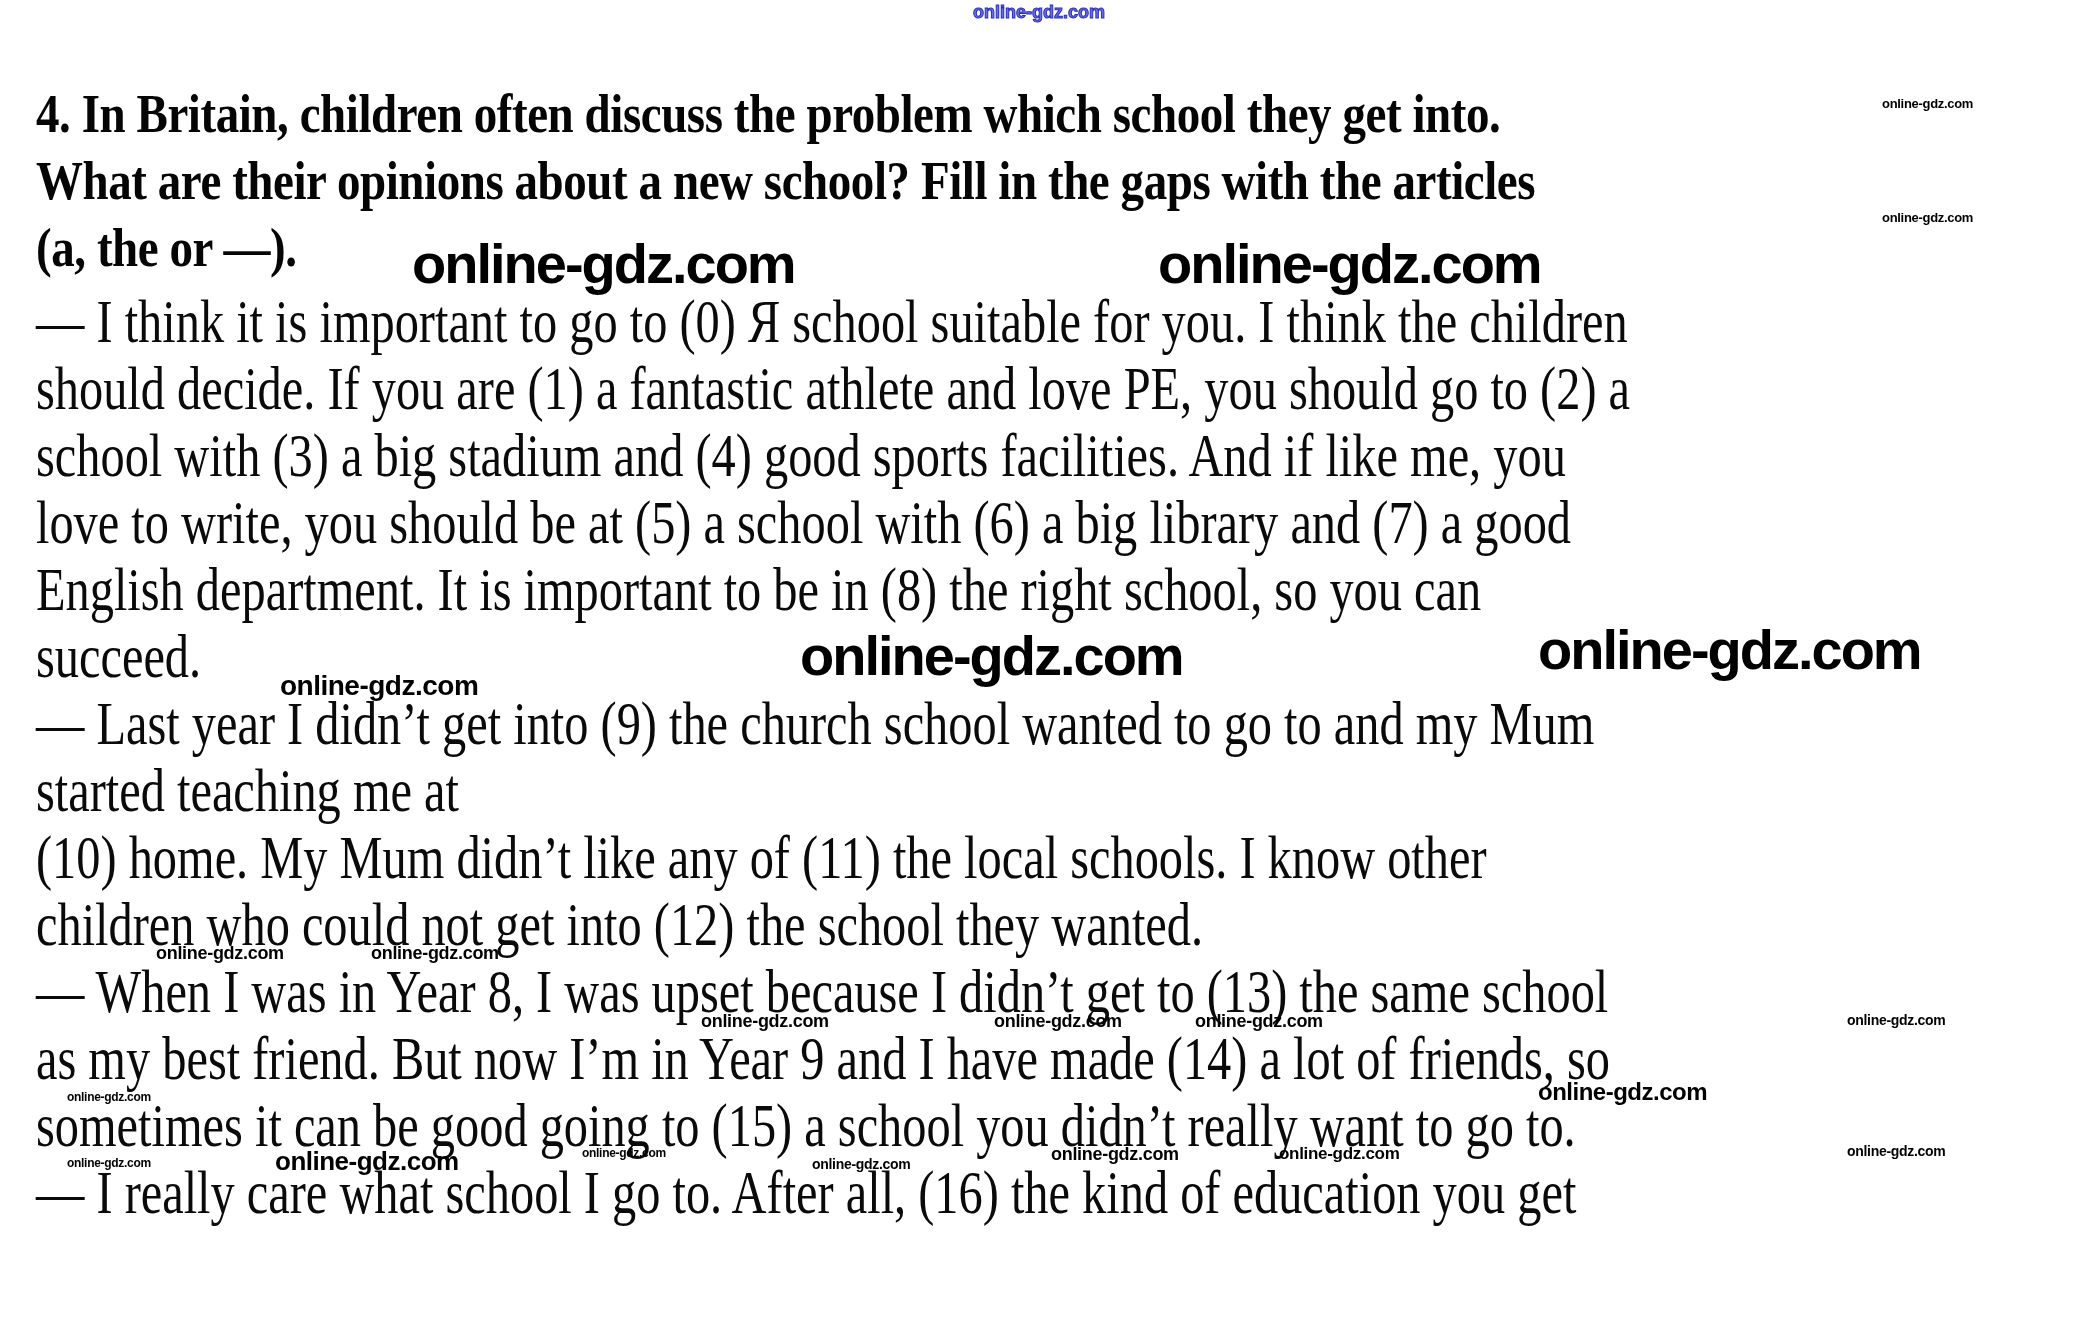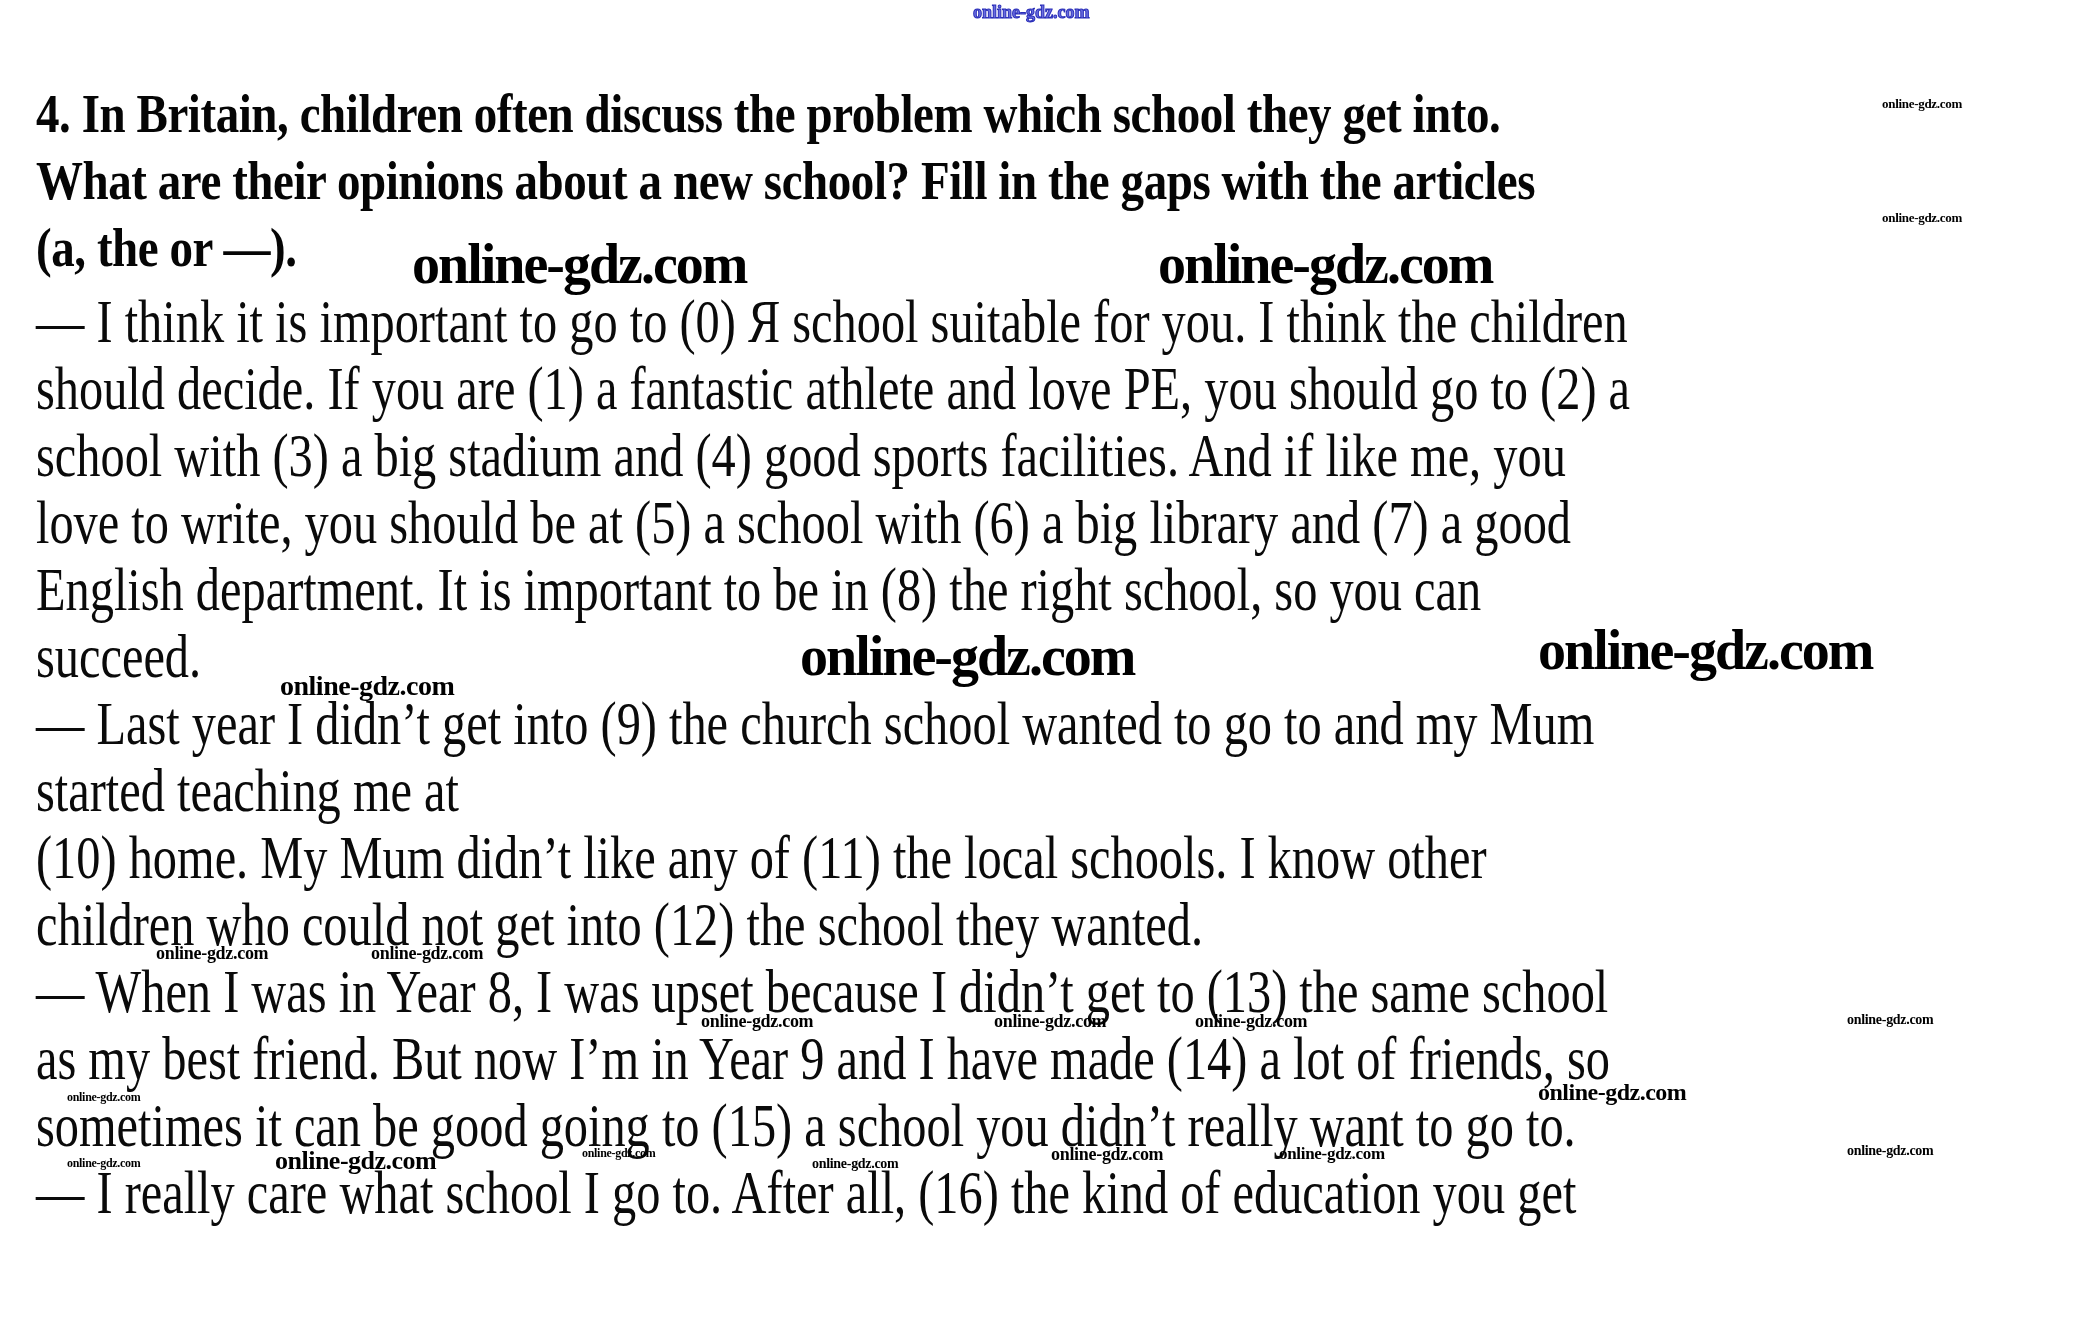--- a/index.html
+++ b/index.html
@@ -32,21 +32,21 @@
     font-size:62px;
     line-height:1;
     white-space:nowrap;
     transform:scaleX(0.78);
     transform-origin:0 0;
     color:#0a0a0a;
   }
   
   .wm{
     position:absolute;
-    font-family:Liberation Serif, serif;
+    font-family:Liberation Sans, sans-serif;
     white-space:nowrap;
     color:#000;
     line-height:1;
     text-align:center;
   }
   .wm-blue{
     font-size:18px;
     font-weight:bold;
     color:#6a6ee0;
     -webkit-text-stroke:1px #2a2eb8;

